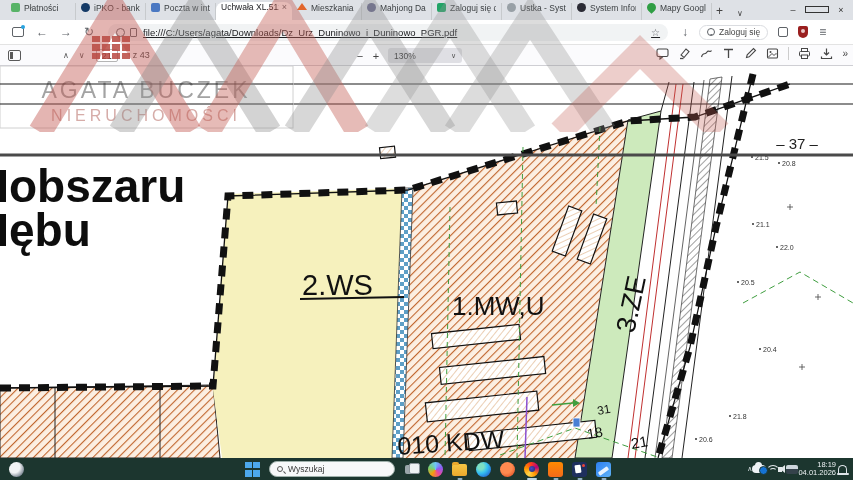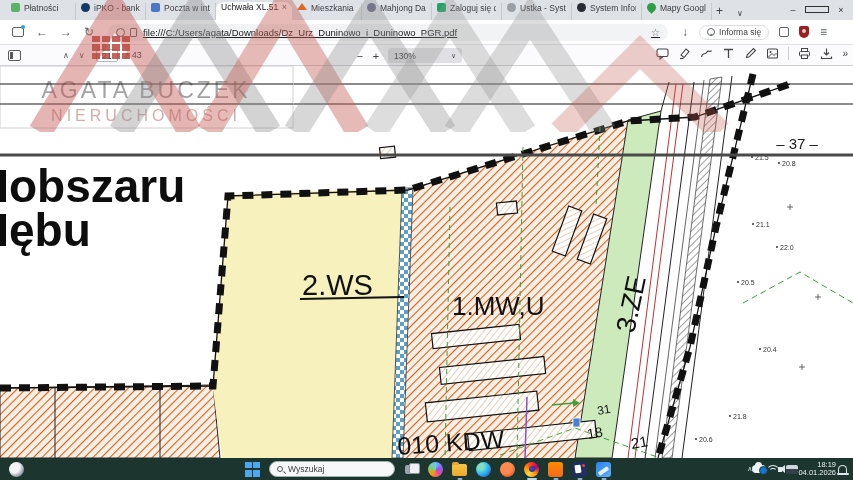--- a/index.html
+++ b/index.html
@@ -44,21 +44,21 @@
   .extico{width:10px;height:10px;border:1.2px solid #5f6368;border-radius:2px;margin:0 5px;}
   .shield{width:10px;height:12px;background:#9a1f1f;border-radius:2px 2px 5px 5px;margin:0 5px;position:relative;}
   .shield:after{content:"";position:absolute;left:3px;top:3px;width:4px;height:4px;background:#e9c8c8;border-radius:50%;}
 
   
   .pdfbar{position:absolute;top:45px;left:0;width:853px;height:21px;background:#fbfbfd;border-bottom:1px solid #cfcfd4;display:flex;align-items:center;padding:0 8px;color:#474747;}
   .thumbico{width:13px;height:11px;border:1.2px solid #5a5a5a;border-radius:2px;position:relative;}
   .thumbico:after{content:"";position:absolute;left:1px;top:1px;bottom:1px;width:3px;background:#5a5a5a;}
   .pnav{font-size:8px;color:#555;margin:0 5px;}
   .pagebox{width:22px;height:13px;background:#fff;border:1px solid #b5b5b5;border-radius:2px;font-size:9px;text-align:center;line-height:13px;color:#222;margin-left:6px;}
-  .pageof{font-size:9px;color:#444;margin-left:7px;}
+  .pageof{font-size:9px;color:#444;margin-left:15px;}
   .zoomgrp{position:absolute;left:352px;top:3px;display:flex;align-items:center;}
   .zbtn{font-size:11px;color:#444;width:16px;text-align:center;}
   .zsel{width:74px;height:15px;background:#dfdfe4;border-radius:3px;font-size:8.5px;color:#333;display:flex;align-items:center;padding:0 6px;margin-left:4px;}
   .zsel .car{margin-left:auto;font-size:7px;color:#555;}
   .pdftools{position:absolute;right:6px;top:2px;display:flex;align-items:center;gap:9px;}
   .pdftools svg{display:block;}
   .vsep{width:1px;height:13px;background:#ccc;}
   .more{font-size:10px;color:#444;letter-spacing:-1px;}
 
   
@@ -176,21 +176,21 @@
     <span class="tbico">↻</span>
     <div class="addressbar">
       <span class="cico"></span>
       <span class="dico"></span>
       <span class="url">file:///C:/Users/agata/Downloads/Dz_Urz_Duninowo_i_Duninowo_PGR.pdf</span>
       <span class="star">☆</span>
     </div>
     <span class="tbico">↓</span>
     <div class="signin">
       <span class="person"></span>
-      <span>Informa się</span>
+      <span>Zaloguj się</span>
     </div>
     <span class="extico"></span>
     <span class="shield"></span>
     <span class="tbico">≡</span>
   </div>
 
   <div class="pdfbar">
     <span class="thumbico"></span>
     <span class="pnav" style="margin-left:42px">∧</span>
     <span class="pnav">∨</span>

